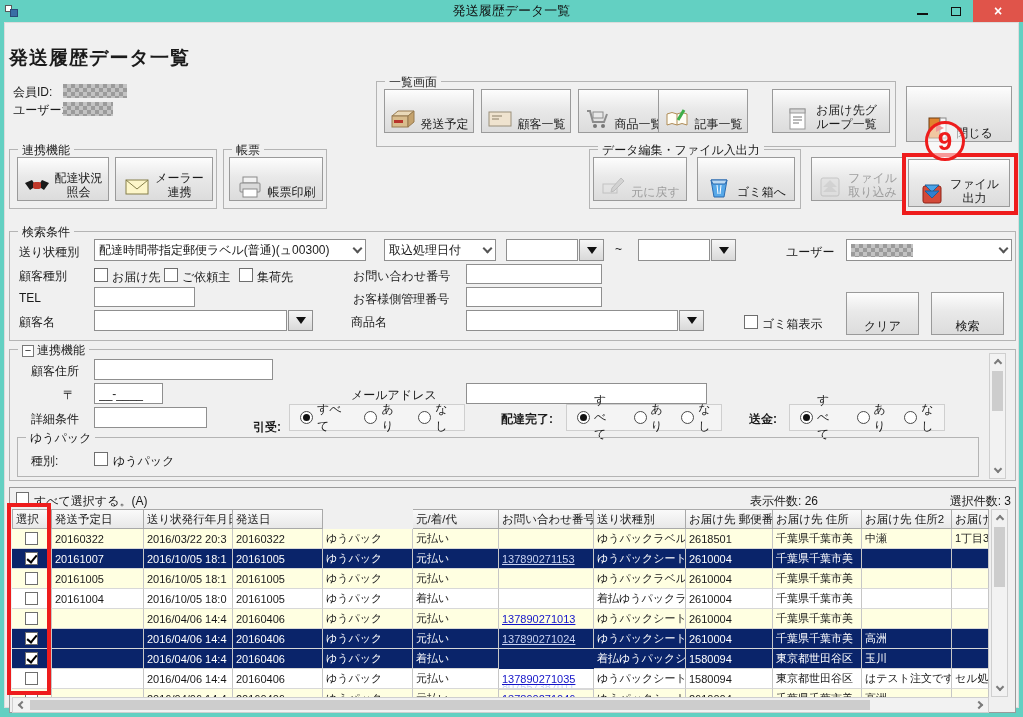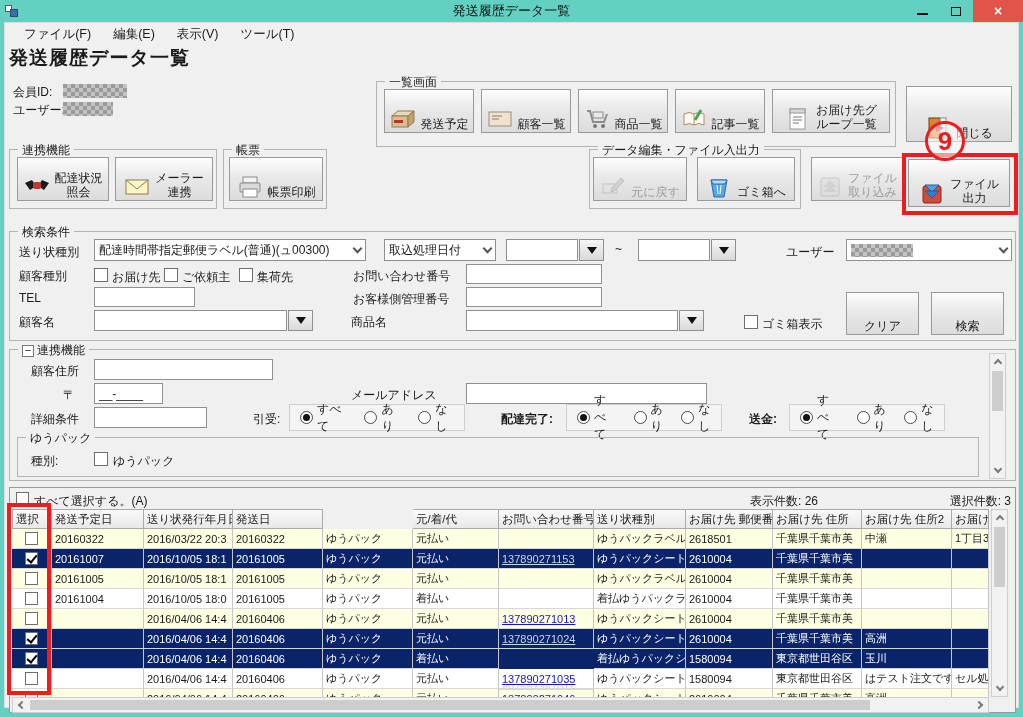--- a/index.html
+++ b/index.html
@@ -99,26 +99,20 @@
           <span></span>
         </div>
       <div class="wc wc-max">
           <span></span>
         </div>
       <div class="wc wc-close">×</div>
     </div>
   </div>
 
   <div class="content" id="content">
-    <div class="menubar" id="menubar">
-        <span class="menu-item">ファイル(F)</span>
-        <span class="menu-item">編集(E)</span>
-        <span class="menu-item">表示(V)</span>
-        <span class="menu-item">ツール(T)</span>
-      </div>
     <div class="page-title">発送履歴データ一覧</div>
 
     <div class="lbl" style="left:8px;top:61px;">会員ID:</div>
     <div class="redact" style="left:58px;top:61px;width:64px;height:14px;"></div>
     <div class="lbl" style="left:8px;top:79px;">ユーザー:</div>
     <div class="redact" style="left:58px;top:79px;width:50px;height:14px;"></div>
 
     <div class="gb" style="left:371px;top:58px;width:520px;height:66px;">
       <span class="gb-cap">一覧画面</span>
     </div>
@@ -143,21 +137,21 @@
               <rect x="2" y="6" width="22" height="14" fill="#efe3cf" stroke="#9a8f7a"></rect>
               <line x1="5" y1="10" x2="15" y2="10" stroke="#8b7f66"></line>
               <line x1="5" y1="13" x2="12" y2="13" stroke="#8b7f66"></line>
             </svg></span><span class="blabel">顧客一覧</span></div>
         <div class="btn3d" style="left: 573px; top: 66px; width: 90px; height: 44px;"><span class="bicon"><svg viewBox="0 0 26 26">
               <path d="M3 5h3l3 11h11l3-8" fill="none" stroke="#8c8c8c" stroke-width="2"></path>
               <rect x="9" y="6" width="10" height="6" fill="#e8e8e8" stroke="#8c8c8c"></rect>
               <circle cx="11" cy="20" r="2" fill="#777"></circle>
               <circle cx="19" cy="20" r="2" fill="#777"></circle>
             </svg></span><span class="blabel">商品一覧</span></div>
-        <div class="btn3d" style="left: 670px; top: 66px; width: 90px; height: 44px;"><span class="bicon"><svg viewBox="0 0 26 26">
+        <div class="btn3d" style="left: 653px; top: 66px; width: 90px; height: 44px;"><span class="bicon"><svg viewBox="0 0 26 26">
               <path d="M3 8 Q8 5 13 8 Q18 5 23 8 V19 Q18 16 13 19 Q8 16 3 19 Z" fill="#fffdf5" stroke="#b08d57"></path>
               <line x1="13" y1="8" x2="13" y2="19" stroke="#b08d57"></line>
               <line x1="20" y1="4" x2="14" y2="14" stroke="#3fae49" stroke-width="3"></line>
             </svg></span><span class="blabel">記事一覧</span></div>
         <div class="btn3d" style="left: 767px; top: 66px; width: 118px; height: 44px;"><span class="bicon"><svg viewBox="0 0 26 26">
               <rect x="5" y="3" width="15" height="20" fill="#fff" stroke="#999"></rect>
               <rect x="5" y="3" width="15" height="4" fill="#d8d8d8" stroke="#999"></rect>
               <line x1="8" y1="11" x2="17" y2="11" stroke="#777"></line>
               <line x1="8" y1="14" x2="17" y2="14" stroke="#777"></line>
               <line x1="8" y1="17" x2="14" y2="17" stroke="#777"></line>
@@ -276,21 +270,21 @@
     </div>
     <div class="lbl" style="left:26px;top:340px;">顧客住所</div>
     <input class="inp" style="left: 89px; top: 336px; width: 179px; height: 21px;">
     <div class="lbl" style="left:58px;top:364px;">〒</div>
     <input class="inp" style="left: 89px; top: 360px; width: 69px; height: 21px;" value="__-____">
     <div class="lbl" style="left:346px;top:364px;">メールアドレス</div>
     <input class="inp" style="left: 461px; top: 360px; width: 241px; height: 21px;">
     <div class="lbl" style="left:26px;top:388px;">詳細条件</div>
     <input class="inp" style="left: 89px; top: 384px; width: 113px; height: 21px;">
     <div id="radios-host">
-        <div class="lbl" style="left: 248px; top: 388px; font-weight: normal;">引受:</div>
+        <div class="lbl" style="left: 248px; top: 396px; font-weight: bold;">引受:</div>
         <div class="rgroup" style="left: 284px; top: 381px; width: 176px; height: 27px; padding: 0px 10px; gap: 18px;">
           <span class="ropt">
             <span class="rad on"></span>
             <span>すべて</span>
           </span>
           <span class="ropt">
             <span class="rad"></span>
             <span>あり</span>
           </span>
           <span class="ropt">

